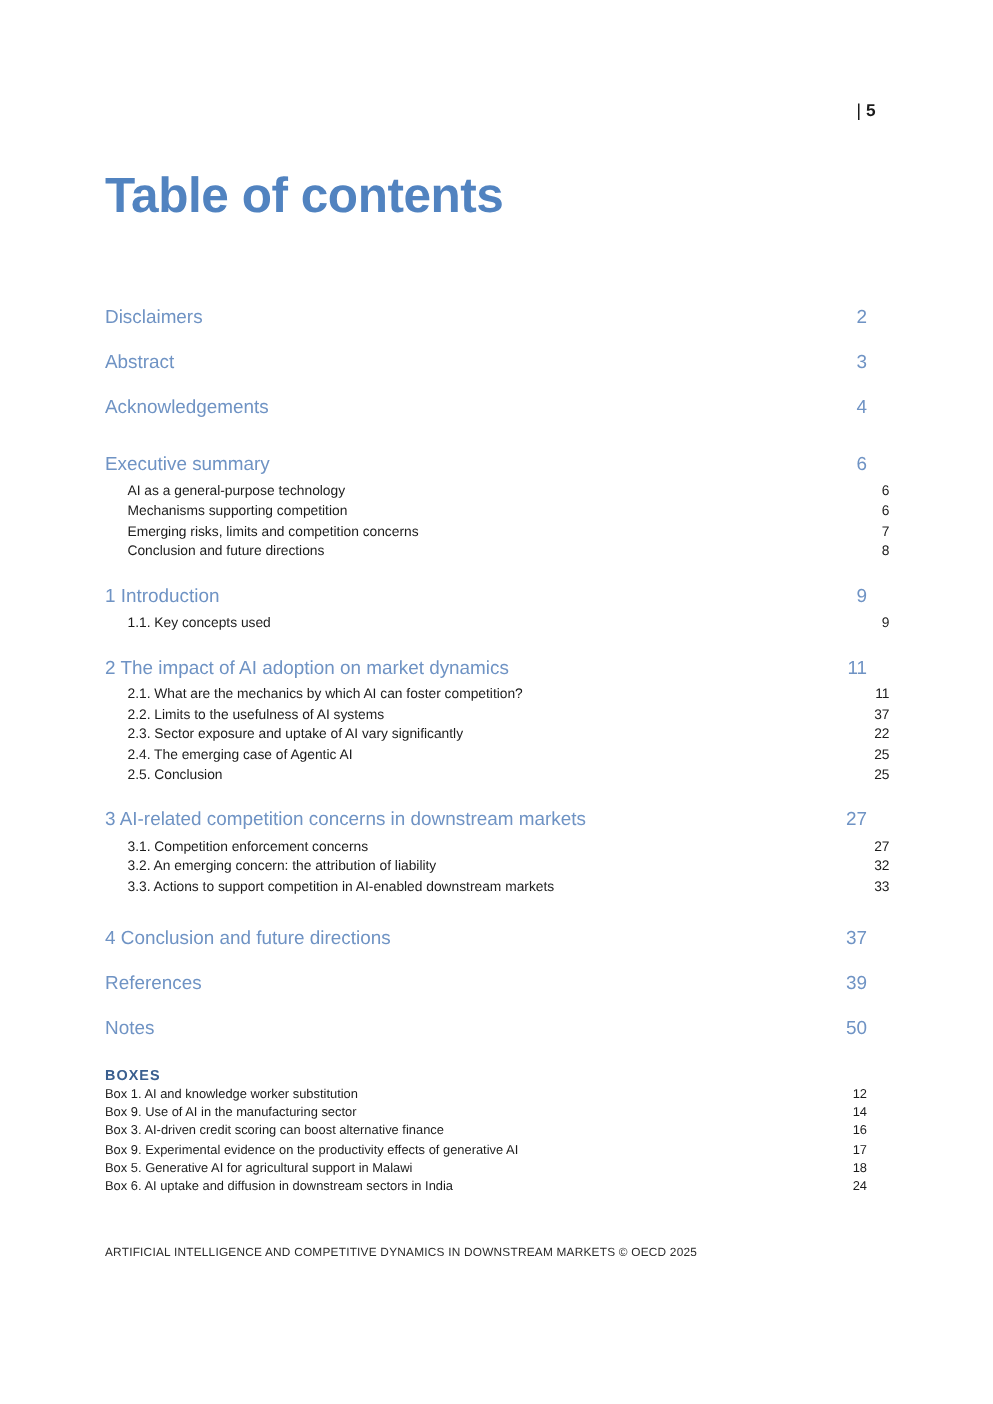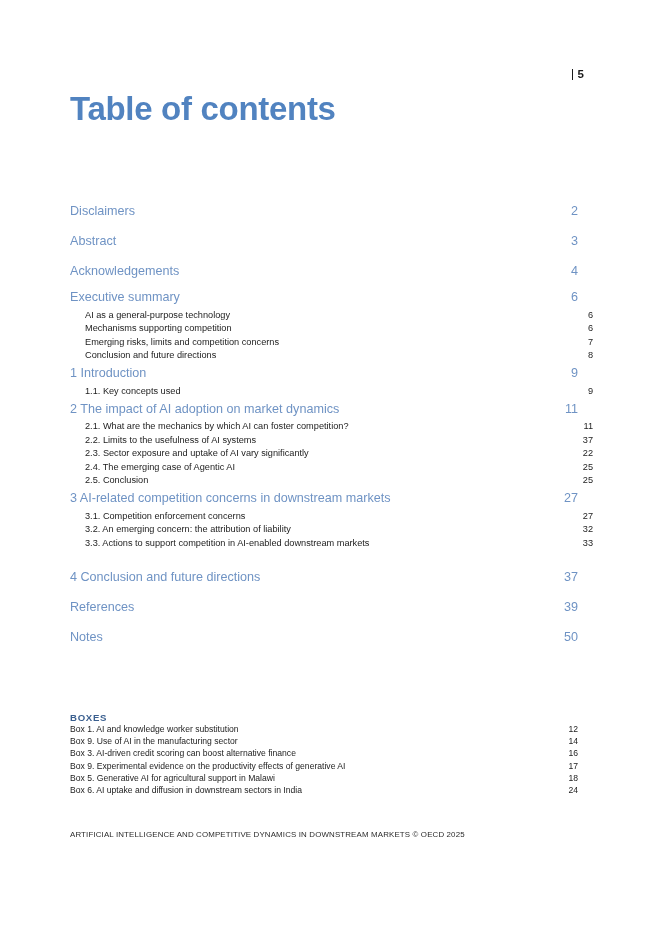--- a/index.html
+++ b/index.html
@@ -34,21 +34,21 @@
   .page-header .rule {
     display: inline-block;
     width: 1.5px;
     height: 11px;
     background: #1a1a1a;
   }
 
   
   .doc-title {
     position: absolute;
-    top: 92px;
+    top: 113px;
     left: 70px;
     font-size: 33px;
     font-weight: bold;
     color: #5183c0;
     letter-spacing: -0.3px;
     line-height: 1.05;
   }
 
   
   .toc {
@@ -75,21 +75,21 @@
     align-items: center;
   }
   .lvl1 .pg { color: #6f93c4; font-size: 12.6px; }
 
   
   .group-head {
     font-size: 12.6px;
     color: #6f93c4;
     height: 22px;
     align-items: center;
-    margin-top: 0;
+    margin-top: 12px;
     justify-content: space-between;
   }
   .group-head .pg { color: #6f93c4; font-size: 12.6px; }
 
   
   .lvl2 {
     font-size: 9.2px;
     color: #1c1c1c;
     height: 13.5px;
     padding-left: 15px;

